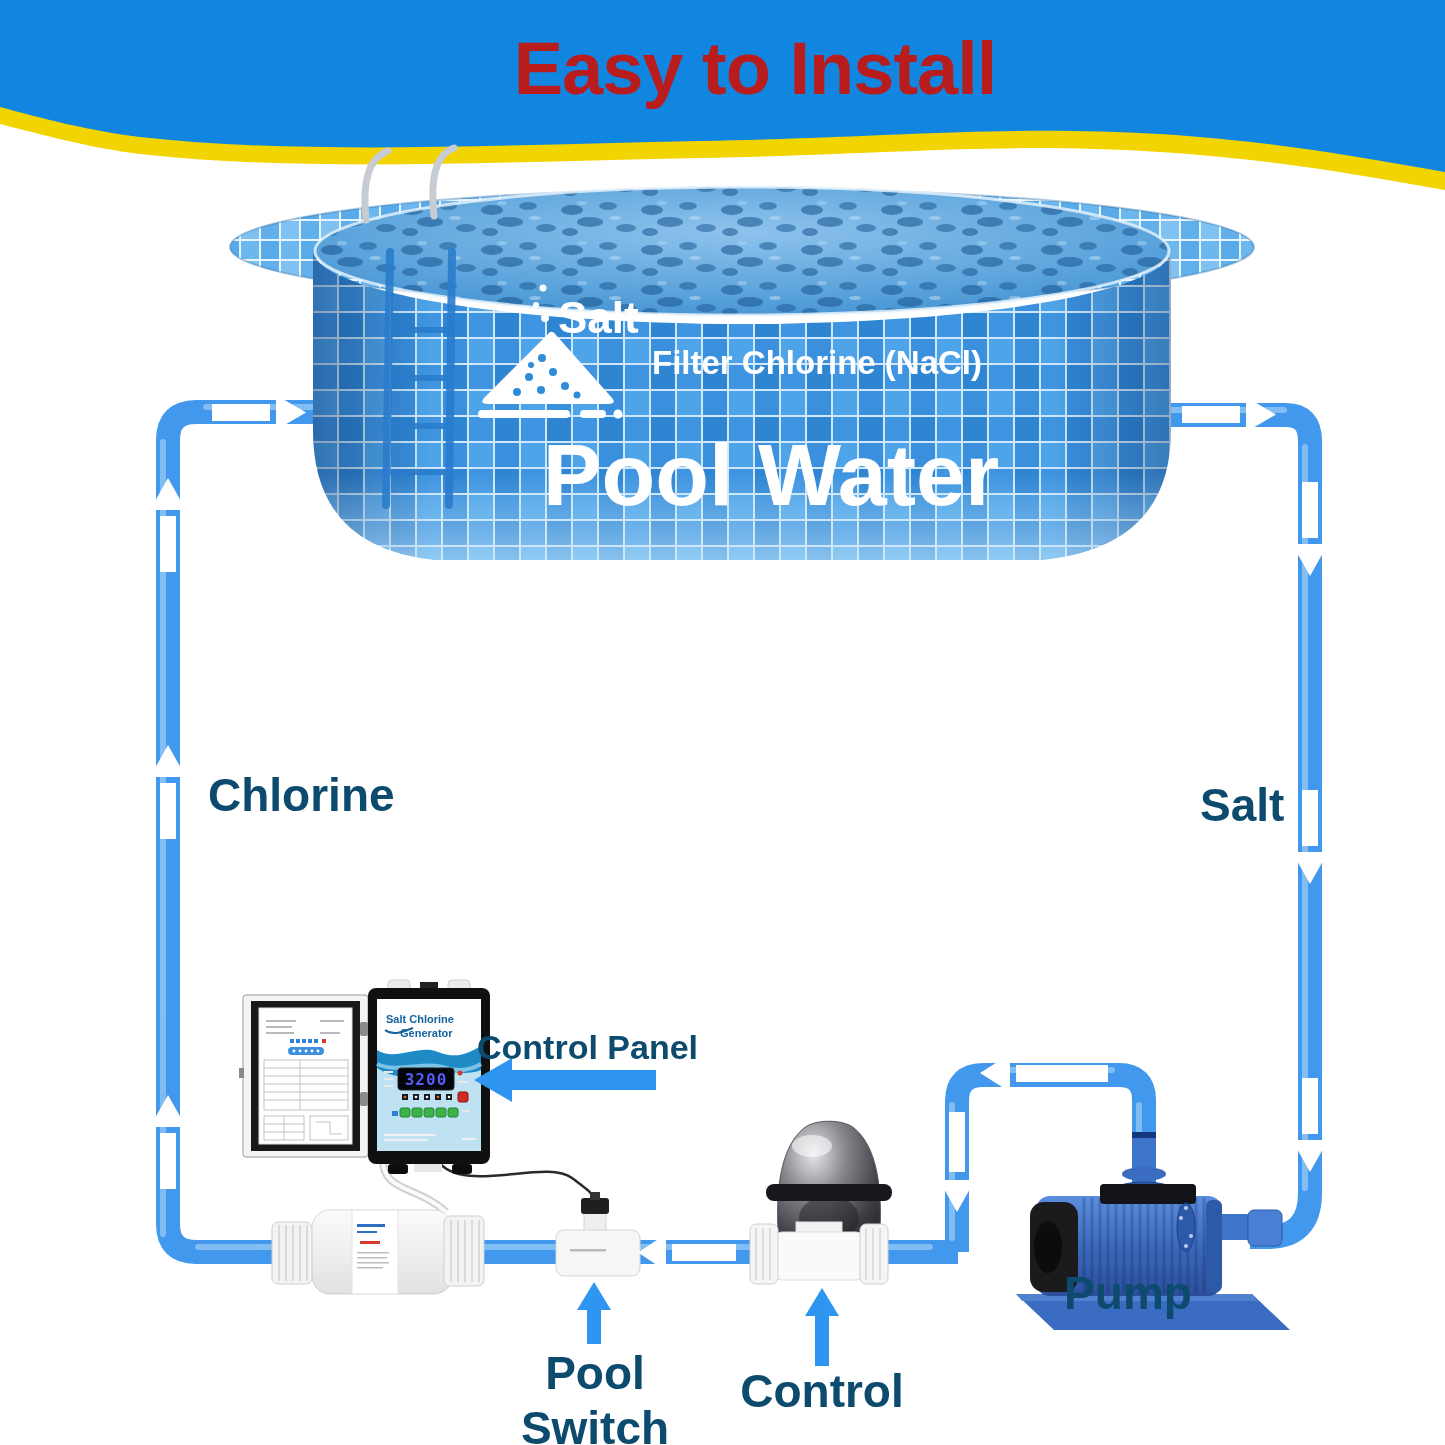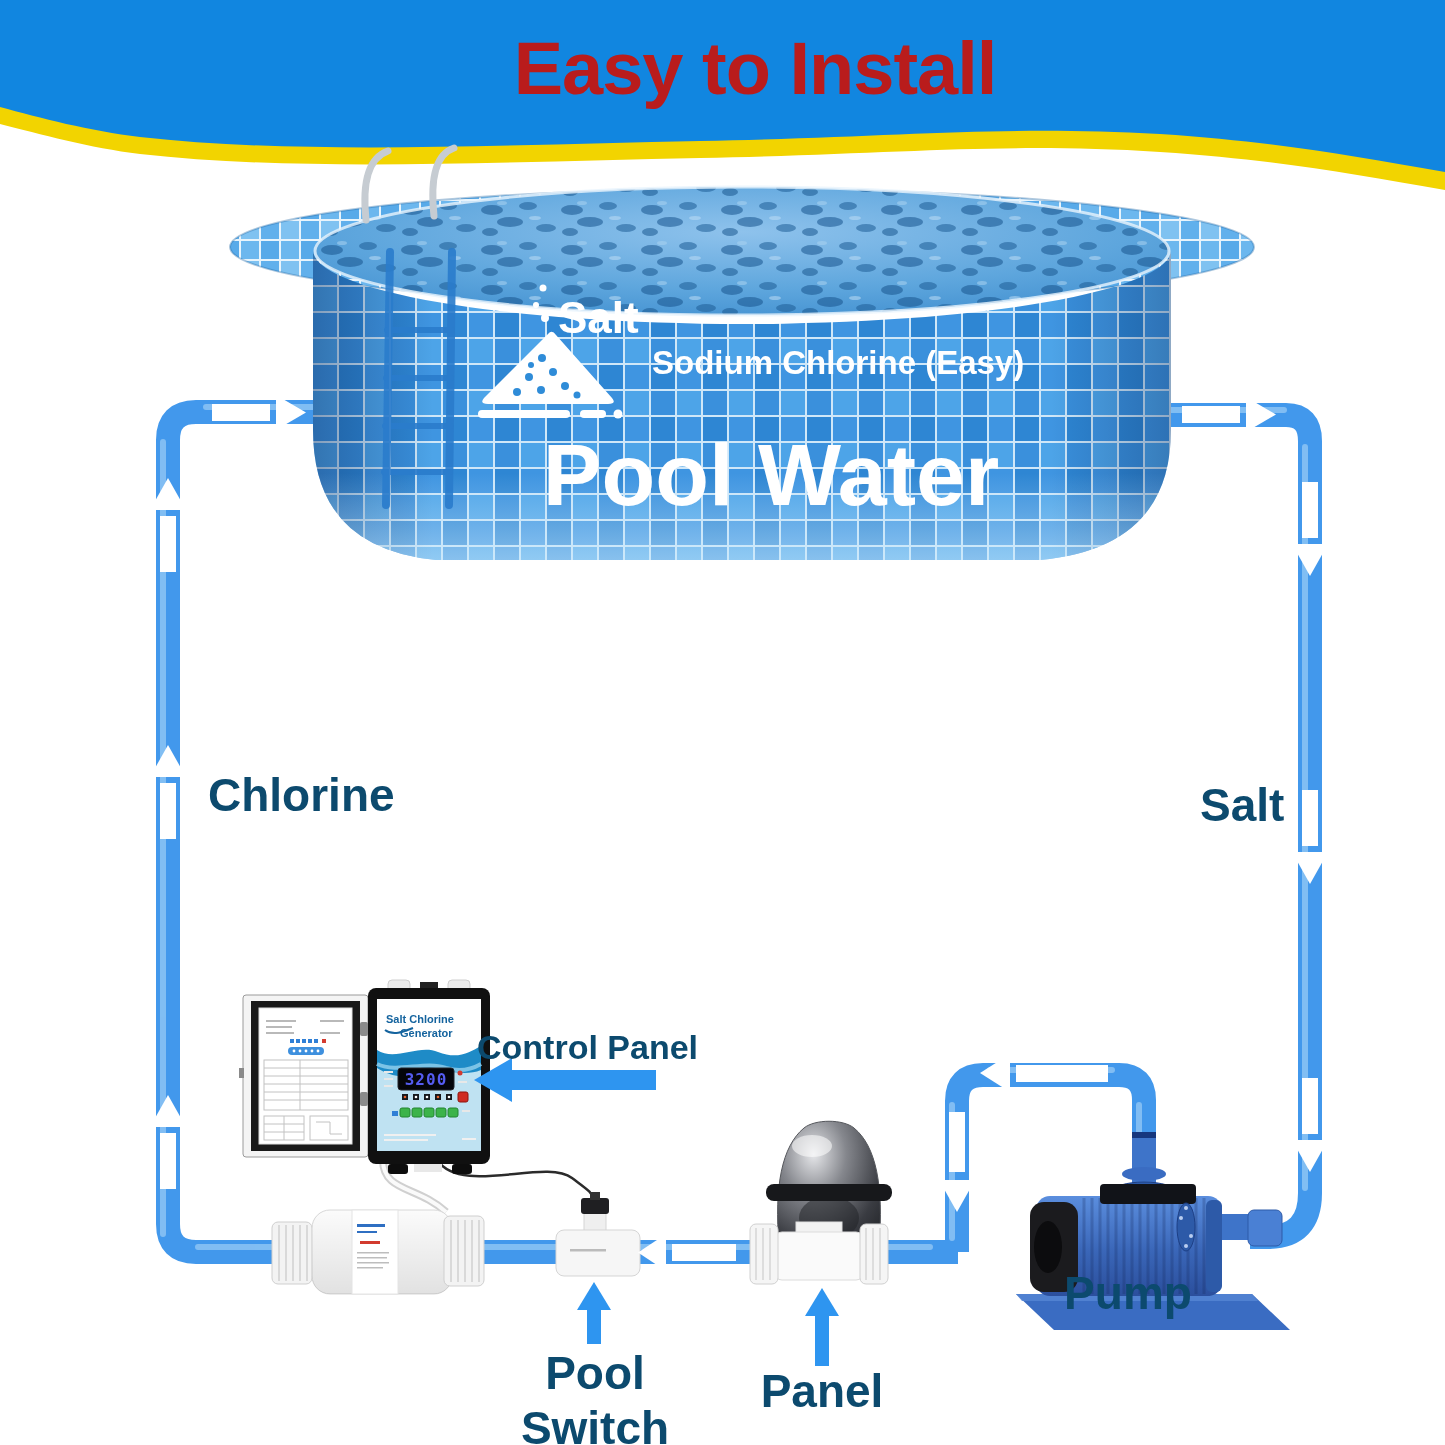--- a/index.html
+++ b/index.html
@@ -398,29 +398,29 @@
     <g>
       <polygon points="822,1288 805,1316 839,1316"></polygon>
           <rect x="815" y="1316" width="14" height="50"></rect>
     </g>
   </g>
 </svg>
 
 <div class="abs hdr-title">Easy to Install</div>
 
 <div class="abs pool-salt white-txt">Salt</div>
-<div class="abs pool-chem white-txt">Sodium Chlorine (Easy)</div>
+<div class="abs pool-chem white-txt">Filter Chlorine (NaCl)</div>
 <div class="abs pool-water white-txt">Pool Water</div>
 
 <div class="abs lbl chlorine-lbl">Chlorine</div>
 <div class="abs lbl salt-lbl">Salt</div>
 
 <div class="abs lbl cp-lbl">Control Panel</div>
 
 <div class="abs lbl fs-lbl">
   <div>Pool</div>
   <div>Switch</div>
 </div>
 
-<div class="abs lbl filter-lbl">Panel</div>
+<div class="abs lbl filter-lbl">Control</div>
 <div class="abs lbl pump-lbl">Pump</div>
 
 </div>
 
 </body></html>

